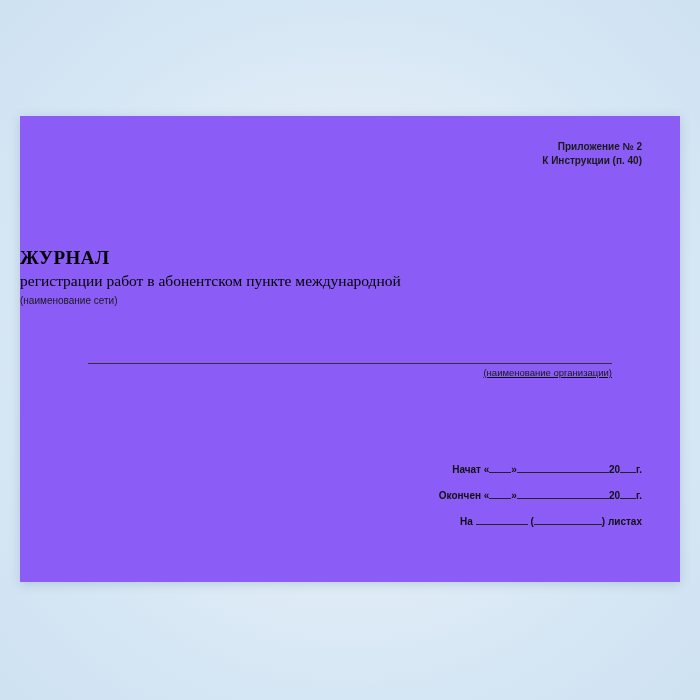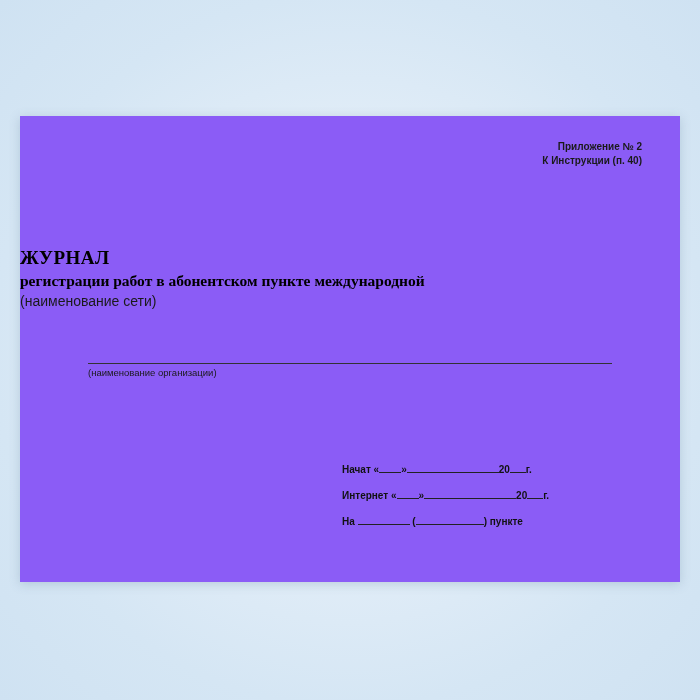--- a/index.html
+++ b/index.html
@@ -65,56 +65,58 @@
   }
   .title-main {
     font-family: "Liberation Serif", serif;
     font-weight: 700;
     font-size: 19px;
     letter-spacing: 0.5px;
     line-height: 24px;
   }
   .title-line {
     font-family: "Liberation Serif", serif;
-    font-weight: 700;
+    font-weight: 400;
     font-size: 15.5px;
     line-height: 22px;
   }
   .caption {
     font-family: "Liberation Sans", sans-serif;
-    font-size: 14px;
+    font-size: 10px;
     line-height: 14px;
     color: #1a1a1a;
     margin-top: 2px;
   }
   
   .org-block {
     position: absolute;
     left: 68px;
     right: 68px;
     top: 246px;
-    text-align: left;
+    text-align: right;
+    text-decoration: underline;
   }
   .org-rule {
     border-bottom: 1px solid #333;
     height: 1px;
     width: 100%;
   }
   .org-caption {
     font-family: "Liberation Sans", sans-serif;
     font-size: 9.5px;
     color: #1a1a1a;
     margin-top: 3px;
   }
   
   .dates {
     position: absolute;
     right: 38px;
     top: 346px;
     width: 300px;
+    text-align: right;
     font-family: "Liberation Sans", sans-serif;
     font-size: 10px;
     font-weight: 700;
     color: #111;
   }
   .date-row {
     margin-bottom: 13px;
     white-space: nowrap;
   }
   .date-row:last-child {
@@ -154,22 +156,22 @@
       <div class="org-block">
         <div class="org-rule"></div>
         <div class="org-caption">(наименование организации)</div>
       </div>
 
       <div class="dates">
         <div class="date-row">
           <span>Начат «</span><span class="u u-sm"></span><span>»</span><span class="u u-md"></span><span>20</span><span class="u u-yr"></span><span>г.</span>
         </div>
         <div class="date-row">
-          <span>Интернет «</span><span class="u u-sm"></span><span>»</span><span class="u u-md"></span><span>20</span><span class="u u-yr"></span><span>г.</span>
+          <span>Окончен «</span><span class="u u-sm"></span><span>»</span><span class="u u-md"></span><span>20</span><span class="u u-yr"></span><span>г.</span>
         </div>
         <div class="date-row">
-          <span>На</span>&nbsp;<span class="u u-sheets-a"></span>&nbsp;<span>(</span><span class="u u-sheets-b"></span><span>)</span>&nbsp;<span>пункте</span>
+          <span>На</span>&nbsp;<span class="u u-sheets-a"></span>&nbsp;<span>(</span><span class="u u-sheets-b"></span><span>)</span>&nbsp;<span>листах</span>
         </div>
       </div>
 
     </div>
   </div>
 </div>
 
 </body></html>

